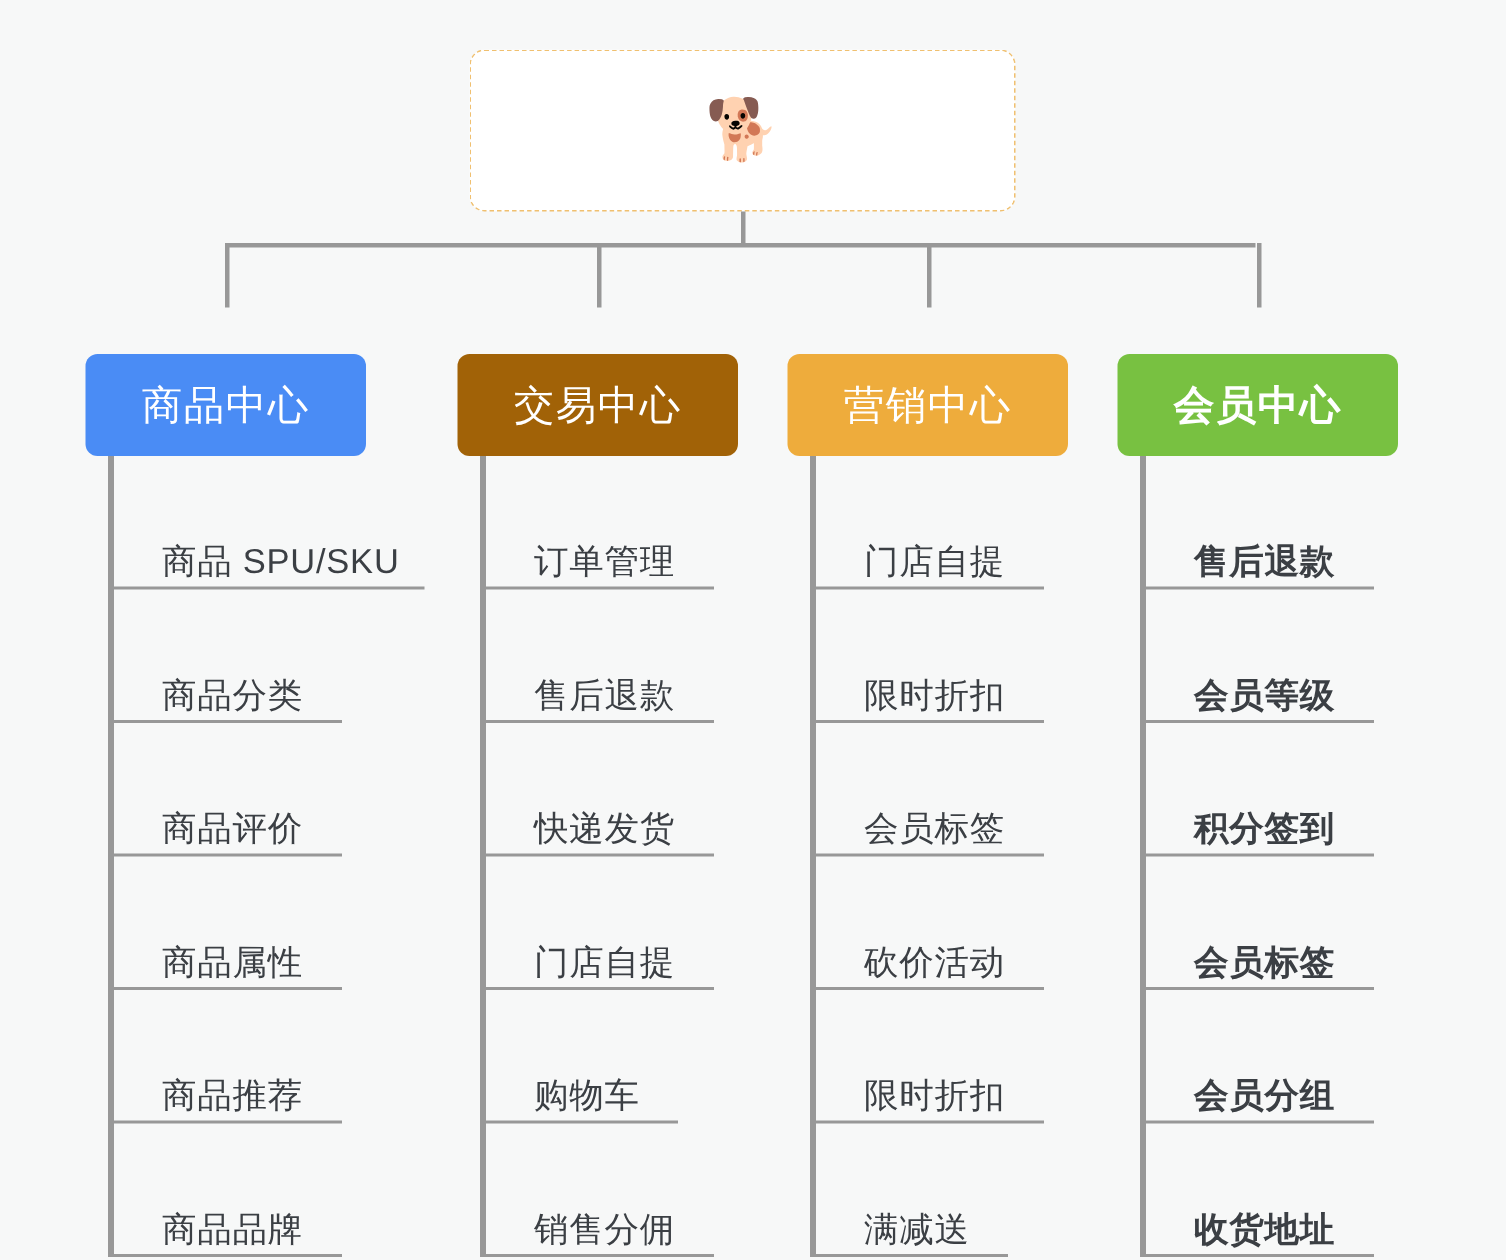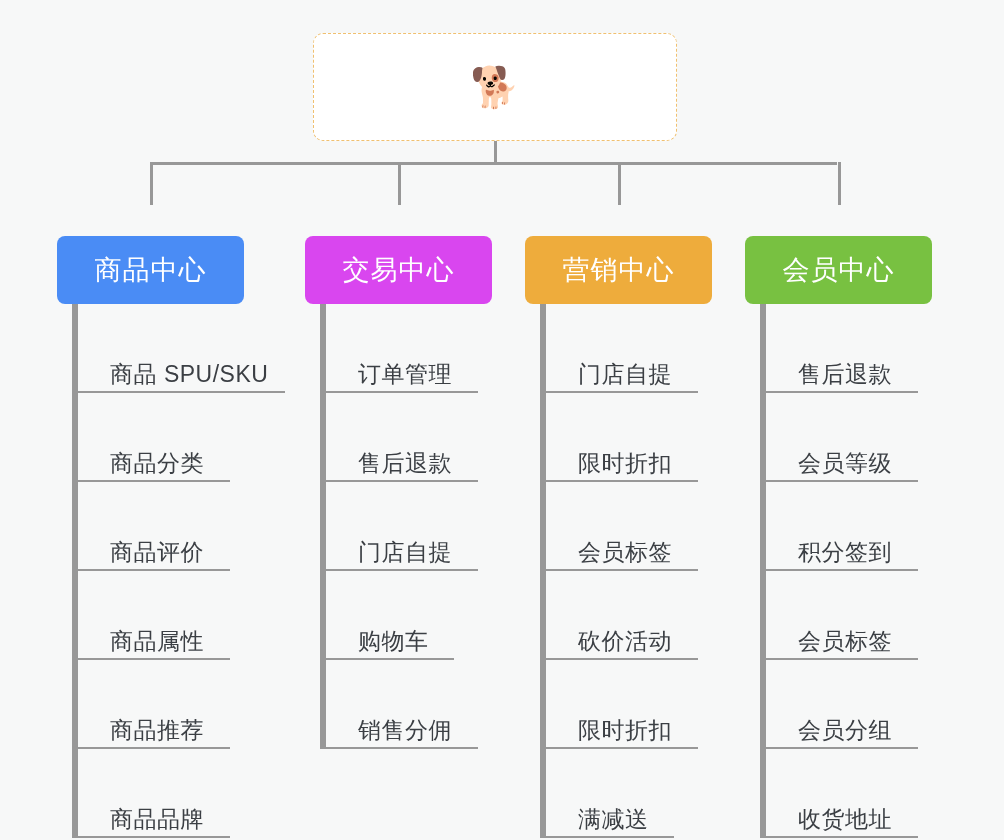--- a/index.html
+++ b/index.html
@@ -91,21 +91,21 @@
     color: #ffffff;
     letter-spacing: 1px;
     line-height: 1;
   }
 
   
   .leaf-list {
     position: relative;
     margin-left: 15px;
     padding-top: 0;
-    border-left: 6px solid #eab308;
+    border-left: 4px solid #eab308;
     width: 172px;
     box-sizing: border-box;
   }
   .leaf-item {
     position: relative;
     height: 89px;
     box-sizing: border-box;
     display: flex;
     align-items: flex-end;
   }
@@ -171,30 +171,34 @@
             <span class="leaf-label">商品推荐</span>
             <div class="leaf-underline" style="width: 152px; background: rgb(152, 152, 152);"></div>
           </div>
           <div class="leaf-item">
             <span class="leaf-label">商品品牌</span>
             <div class="leaf-underline" style="width: 152px; background: rgb(152, 152, 152);"></div>
           </div>
         </div>
       </div>
       <div class="column" style="left: 305px;">
-        <div class="cat-header" style="background: #d946ef;">
+        <div class="cat-header" style="background: #a16207;">
           <span class="cat-header-label">交易中心</span>
         </div>
         <div class="leaf-list" style="border-left-color: rgb(152, 152, 152);">
           <div class="leaf-item">
             <span class="leaf-label">订单管理</span>
             <div class="leaf-underline" style="width: 152px; background: rgb(152, 152, 152);"></div>
           </div>
           <div class="leaf-item">
             <span class="leaf-label">售后退款</span>
+            <div class="leaf-underline" style="width: 152px; background: rgb(152, 152, 152);"></div>
+          </div>
+          <div class="leaf-item">
+            <span class="leaf-label">快递发货</span>
             <div class="leaf-underline" style="width: 152px; background: rgb(152, 152, 152);"></div>
           </div>
           <div class="leaf-item">
             <span class="leaf-label">门店自提</span>
             <div class="leaf-underline" style="width: 152px; background: rgb(152, 152, 152);"></div>
           </div>
           <div class="leaf-item">
             <span class="leaf-label">购物车</span>
             <div class="leaf-underline" style="width: 128px; background: rgb(152, 152, 152);"></div>
           </div>
@@ -228,21 +232,21 @@
           <div class="leaf-item">
             <span class="leaf-label">限时折扣</span>
             <div class="leaf-underline" style="width: 152px; background: rgb(152, 152, 152);"></div>
           </div>
           <div class="leaf-item">
             <span class="leaf-label">满减送</span>
             <div class="leaf-underline" style="width: 128px; background: rgb(152, 152, 152);"></div>
           </div>
         </div>
       </div>
-      <div class="column" style="left: 745px;">
+      <div class="column" style="left: 745px; font-weight: bold;">
         <div class="cat-header" style="background: rgb(120, 193, 65);">
           <span class="cat-header-label">会员中心</span>
         </div>
         <div class="leaf-list" style="border-left-color: rgb(152, 152, 152);">
           <div class="leaf-item">
             <span class="leaf-label">售后退款</span>
             <div class="leaf-underline" style="width: 152px; background: rgb(152, 152, 152);"></div>
           </div>
           <div class="leaf-item">
             <span class="leaf-label">会员等级</span>

